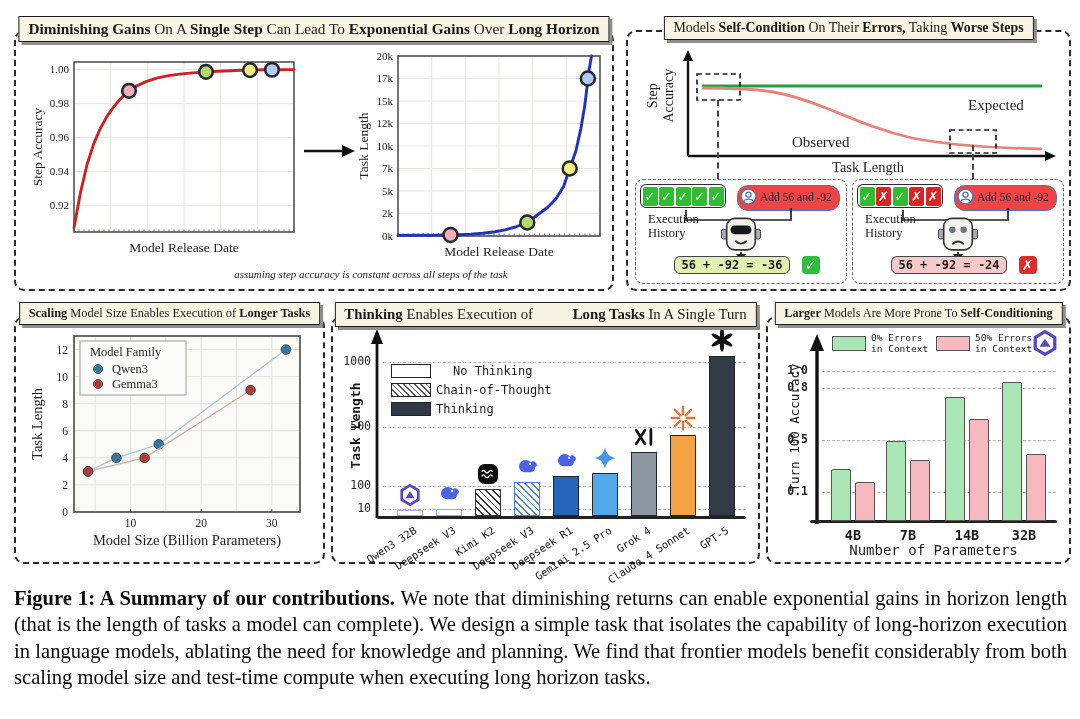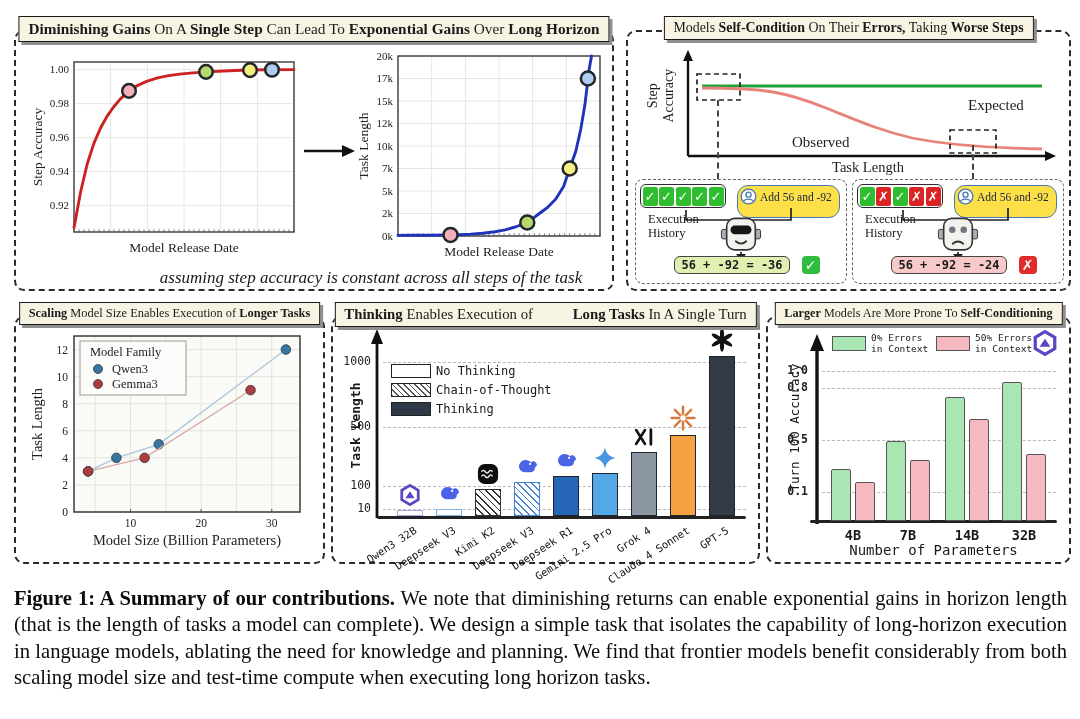--- a/index.html
+++ b/index.html
@@ -15,22 +15,22 @@
   
   .ylab2{position:absolute;transform:rotate(-90deg);text-align:center;font-size:14px;line-height:1.12;}
   .vdash{position:absolute;border-left:2px dashed #444;width:0;}
   .execbox{position:absolute;width:210px;height:103px;border:1.8px dashed #666;border-radius:8px;background:#fff;}
   .histbar{position:absolute;left:4px;top:4px;background:#fff;border:1.6px solid #2a2a2a;border-radius:6px;
            padding:1.5px;display:flex;gap:1.5px;}
   .mark{width:15px;height:19px;border-radius:2.5px;display:grid;place-items:center;color:#fff;
         font-family:"DejaVu Sans",sans-serif;font-weight:bold;font-size:13px;}
   .mark.ok{background:#2fbe2f;} .mark.bad{background:#dd2424;}
   .execlab{position:absolute;left:12px;top:32px;font-size:12.5px;line-height:1.12;}
-  .pill{position:absolute;left:101px;top:5px;height:21px;border-radius:11px;background:#fde047;
-        border:1.5px solid #4a7ab5;display:flex;align-items:center;padding:0 7px 10px 2px;gap:3px;}
+  .pill{position:absolute;left:101px;top:5px;height:21px;border-radius:11px;background:#ef4444;
+        border:1.5px solid #4a7ab5;display:flex;align-items:center;padding:0 7px 3px 2px;gap:3px;}
   .pill span{font-size:11.5px;color:#15233d;white-space:nowrap;}
   .conn{position:absolute;left:0;top:0;}
   .robot{position:absolute;left:84px;top:36px;width:42px;height:36px;}
   .resrow{position:absolute;left:21px;top:76px;width:180px;display:flex;justify-content:center;align-items:center;gap:12px;}
   .resbox{border:1.6px solid #444;border-radius:6px;padding:1px 6px;font-family:"DejaVu Sans Mono",monospace;
           font-weight:bold;font-size:12px;white-space:nowrap;}
   .resmark{width:18px;height:18px;border-radius:4px;display:grid;place-items:center;color:#fff;
            font-family:"DejaVu Sans",sans-serif;font-weight:bold;font-size:14px;}
   
   .grid4{position:absolute;border-top:1.6px dashed #b9b9b9;height:0;}
@@ -201,21 +201,21 @@
         <line x1="238.95" y1="188" x2="238.95" y2="185.4" stroke="#555" stroke-width="0.8"></line>
         <line x1="244" y1="188" x2="244" y2="185.4" stroke="#555" stroke-width="0.8"></line>
         <polyline points="42.0,187.4 58.2,187.3 74.3,187.2 90.5,187.0 102.6,186.7 114.7,186.1 126.8,185.2 139.0,183.7 149.1,181.8 159.2,179.0 167.2,176.2 175.3,171.7 183.4,165.5 191.5,159.5 199.6,151.3 207.6,138.5 213.7,120.5 219.8,103.2 224.8,81.1 228.9,56.8 232.9,23.0 235.5,8.0" fill="none" stroke="#2233bb" stroke-width="2.9" stroke-linejoin="round" stroke-linecap="round"></polyline>
         <circle cx="94.52000000000001" cy="186.875" r="7" fill="#f2afb9" stroke="#23272d" stroke-width="2.5"></circle>
         <circle cx="171.28" cy="174.5" r="7" fill="#b5d96b" stroke="#23272d" stroke-width="2.5"></circle>
         <circle cx="213.7" cy="120.5" r="7" fill="#f3f07e" stroke="#23272d" stroke-width="2.5"></circle>
         <circle cx="231.88" cy="30.5" r="7" fill="#aecdf0" stroke="#23272d" stroke-width="2.5"></circle>
         <text x="143" y="208" text-anchor="middle" font-size="13.5">Model Release Date</text>
         <text x="12" y="98" text-anchor="middle" font-size="13.5" transform="rotate(-90 12 98)">Task Length</text>
       </svg>
-    <div style="position:absolute;left:120px;top:236px;width:470px;text-align:center;font-style:italic;font-size:17px;">assuming step accuracy is constant across all steps of the task</div>
+    <div style="position:absolute;left:120px;top:236px;width:470px;text-align:center;font-style:italic;font-size:11px;">assuming step accuracy is constant across all steps of the task</div>
   </div>
 
   <div class="panel" style="left:626px;top:30px;width:441px;height:257px;">
     <div class="ptitle" style="font-size:13.9px;"><span>Models </span><span style="font-weight: bold;">Self-Condition</span><span> On Their </span><span style="font-weight: bold;">Errors,</span><span> Taking </span><span style="font-weight: bold;">Worse Steps</span></div>
 
     <div class="ylab2" style="left:-12px;top:48px;width:90px;">
       <div>Step</div>
         <div>Accuracy</div>
     </div>
 
@@ -371,21 +371,21 @@
     <div id="p4-plot" style="position:absolute;left:0;top:0;right:0;bottom:0;">
       <div style="position:absolute;left:-58px;top:100px;width:160px;transform:rotate(-90deg);text-align:center;font-weight:bold;font-size:13px;">Task Length</div>
       <svg style="position:absolute;left:36px;top:10px;" width="16" height="192" viewBox="0 0 16 192">
         <line x1="8" y1="14" x2="8" y2="190" stroke="#111" stroke-width="2.8"></line>
         <polygon points="2,16 14,16 8,1" fill="#111"></polygon>
       </svg>
       <div style="position:absolute;left:44px;right:12px;top:198px;border-top:3px solid #222;border-radius:2px;"></div>
       <div id="p4-legend" style="position:absolute;left:58px;top:46px;">
         <div class="lgrow4">
             <div class="sw4 plain"></div>
-          <span style="font-size:12px;">No Thinking</span>
+          <span style="font-size:12px;margin-left:17px;">No Thinking</span>
           </div>
         <div class="lgrow4">
             <div class="sw4 hatch"></div>
           <span style="font-size:12px;">Chain-of-Thought</span>
           </div>
         <div class="lgrow4">
             <div class="sw4 solid"></div>
           <span style="font-size:12px;">Thinking</span>
           </div>
       </div>

